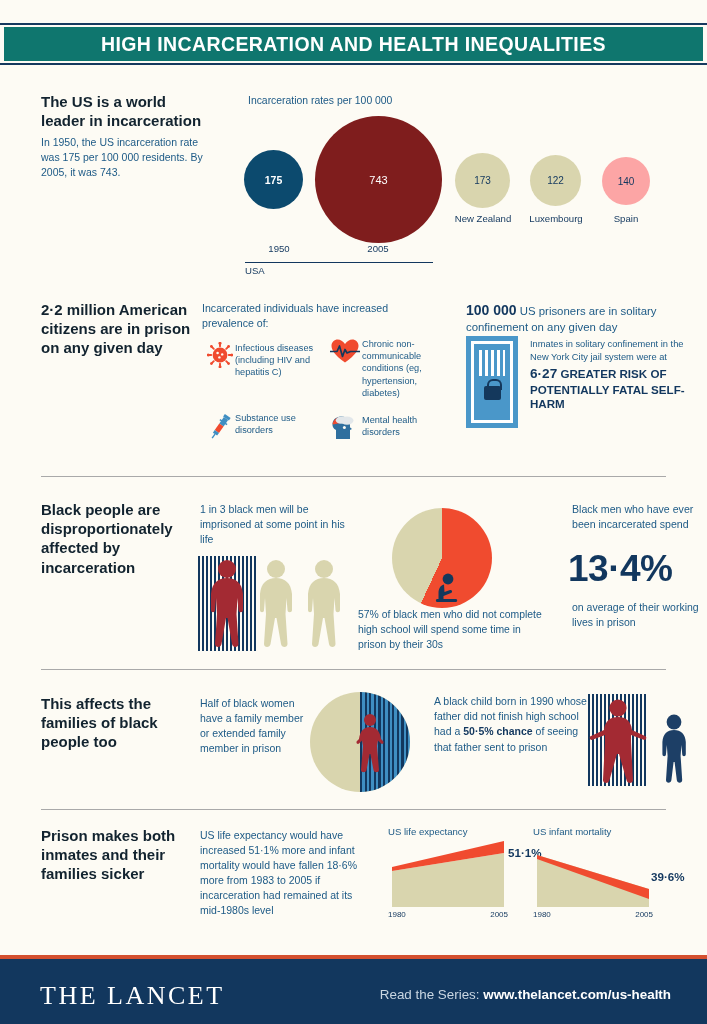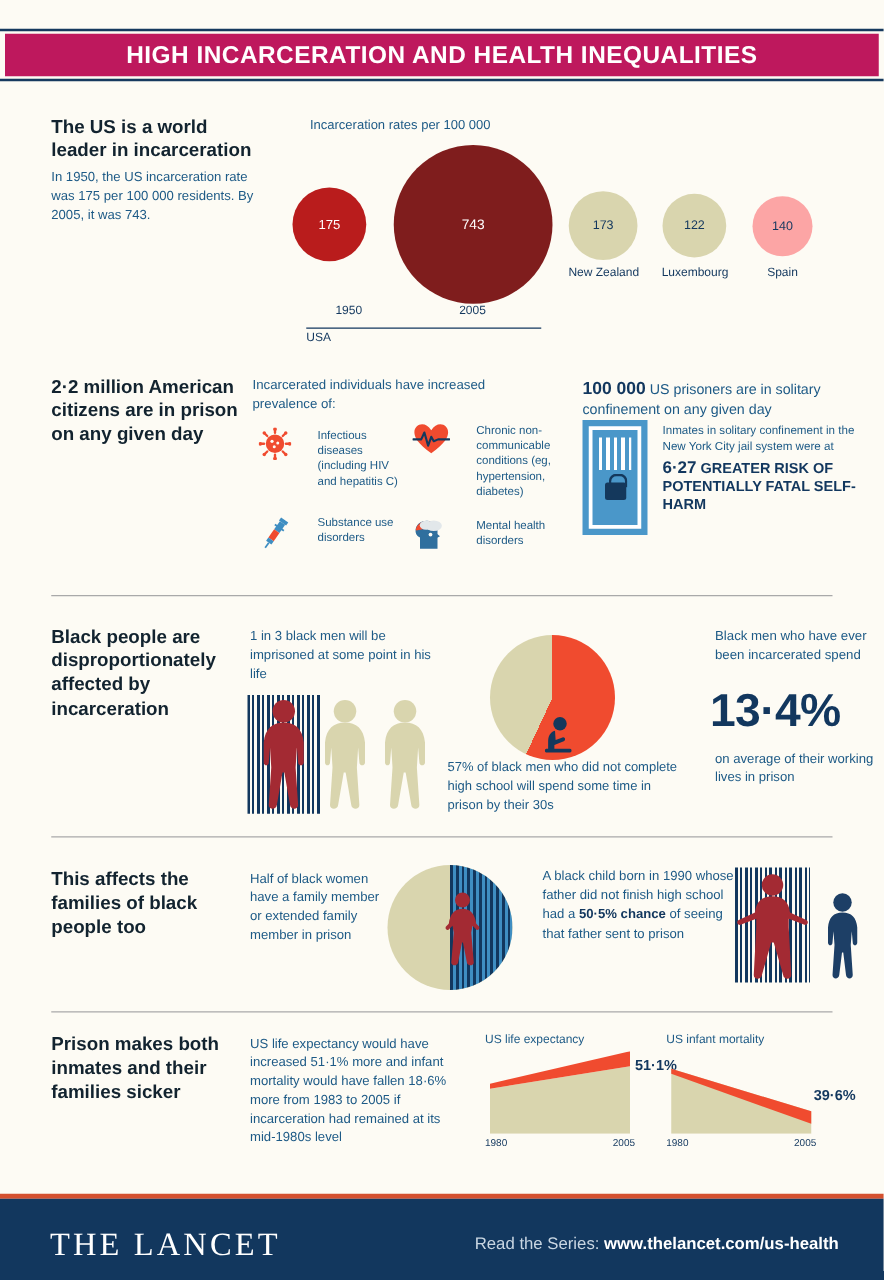--- a/index.html
+++ b/index.html
@@ -9,39 +9,39 @@
     font-family:"Liberation Sans", sans-serif;
     color:#12365c;
     overflow:hidden;
     position:relative;
   }
   .page{position:relative;width:707px;height:1024px;}
 
   
   .hdr-wrap{position:absolute;left:0;top:23px;width:707px;}
   .hdr-rule{height:2px;background:#16395e;}
-  .hdr-bar{height:34px;background:#be185d;display:flex;align-items:center;justify-content:center;margin:2px 4px;}
+  .hdr-bar{height:34px;background:#0f766e;display:flex;align-items:center;justify-content:center;margin:2px 4px;}
   .hdr-bar h1{
     margin:0;color:#ffffff;font-size:19.5px;font-weight:bold;letter-spacing:.4px;
     font-family:"Liberation Sans", sans-serif;
   }
 
   
   .head-lg{font-size:15.5px;font-weight:bold;color:#12232f;line-height:1.28;}
 
   
   .s1-title{position:absolute;left:41px;top:92px;width:170px;}
   .s1-title .head-lg{font-size:15px;}
   .s1-sub{margin-top:5px;font-size:10.5px;color:#1d5a86;line-height:1.42;}
 
   .s1-caption{position:absolute;left:248px;top:95px;font-size:10.4px;color:#1d5a86;}
 
   .circ{position:absolute;border-radius:50%;display:flex;align-items:center;justify-content:center;}
   .circ span{font-size:10.5px;}
-  .c-1950{left:234px;top:150px;width:59px;height:59px;background:#b91c1c;}
+  .c-1950{left:244px;top:150px;width:59px;height:59px;background:#0c4a6e;font-weight:bold;}
   .c-1950 span{color:#ffffff;}
   .c-2005{left:315px;top:116px;width:127px;height:127px;background:#7f1d1d;}
   .c-2005 span{color:#ffffff;font-size:11px;}
   .c-nz{left:455px;top:153px;width:55px;height:55px;background:#d9d5ae;}
   .c-lux{left:530px;top:155px;width:51px;height:51px;background:#d9d5ae;}
   .c-esp{left:602px;top:157px;width:48px;height:48px;background:#fca5a5;}
   .c-nz span,.c-lux span,.c-esp span{color:#12375e;font-size:10px;}
 
   .cap{position:absolute;font-size:9.6px;color:#12375e;text-align:center;}
   .cap-nz{left:445px;top:213px;width:76px;}
@@ -51,21 +51,21 @@
   .cap-1950{left:249px;top:243px;width:60px;font-size:9.6px;color:#12375e;}
   .cap-2005{left:348px;top:243px;width:60px;font-size:9.6px;color:#12375e;}
   .usa-rule{position:absolute;left:245px;top:262px;width:188px;height:1px;background:#12375e;}
   .usa-lbl{position:absolute;left:245px;top:265px;width:188px;text-align:left;font-size:9.6px;font-weight:normal;color:#12375e;}
 
   
   .s2-title{position:absolute;left:41px;top:300px;width:160px;}
   .s2-title .head-lg{font-size:15px;}
   .s2-lead{position:absolute;left:202px;top:301px;width:205px;font-size:10.6px;color:#1d5a86;line-height:1.42;}
 
-  .ico-item{position:absolute;display:flex;gap:21px;}
+  .ico-item{position:absolute;display:flex;gap:2px;}
   .ico-item .txt{font-size:9.2px;color:#1d5a86;line-height:1.33;}
   .ii-1{left:207px;top:342px;width:115px;}
   .ii-2{left:330px;top:338px;width:120px;}
   .ii-3{left:207px;top:412px;width:115px;}
   .ii-4{left:330px;top:414px;width:120px;}
 
   .s2-right-h{position:absolute;left:466px;top:301px;width:230px;font-size:11.4px;color:#1d5a86;line-height:1.38;}
   .s2-right-h b{font-size:14px;color:#12375e;}
   .jail{position:absolute;left:466px;top:336px;width:52px;height:92px;background:#4a97c9;
         display:flex;align-items:center;justify-content:center;}

